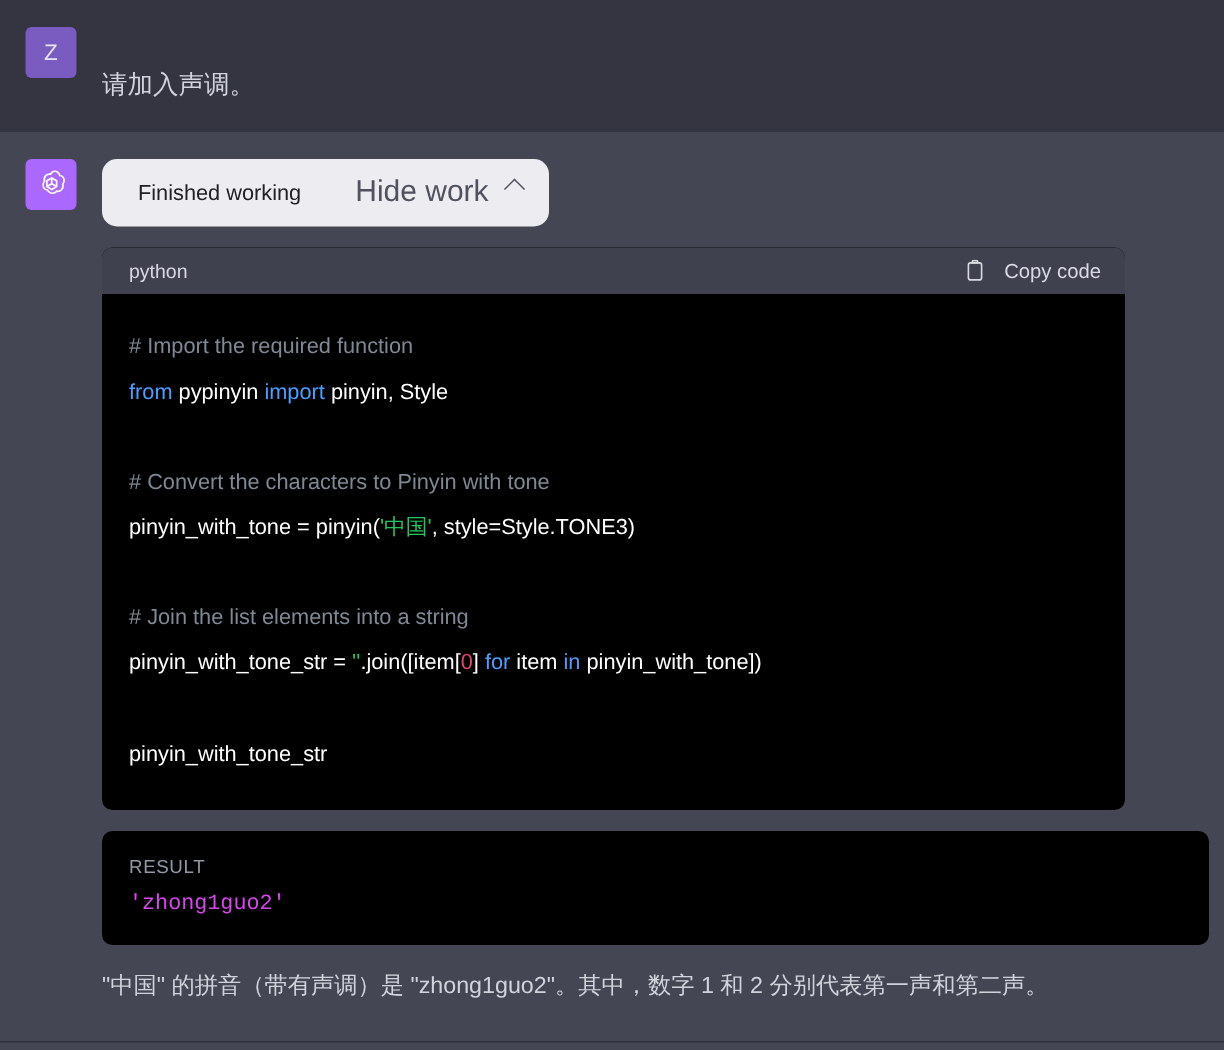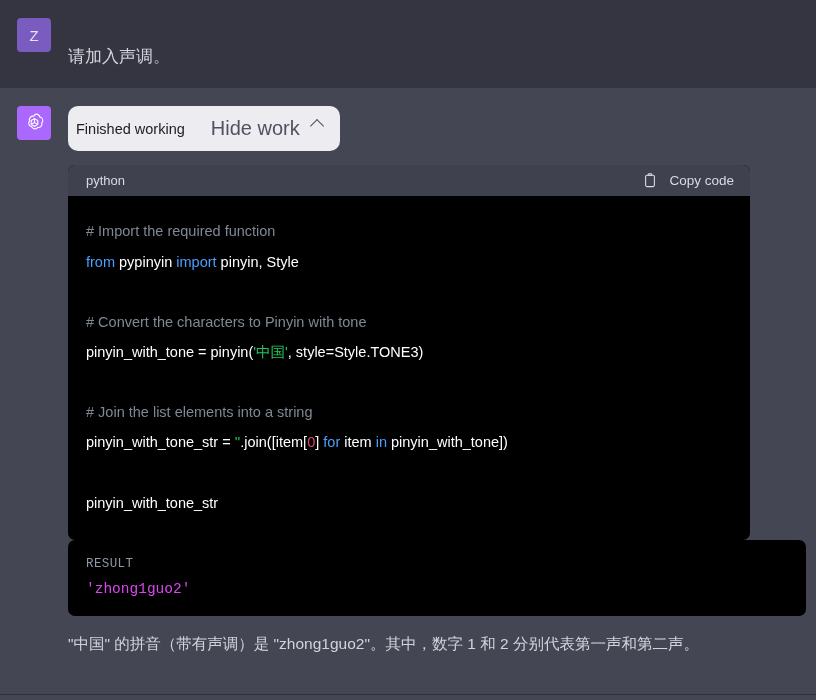--- a/index.html
+++ b/index.html
@@ -33,42 +33,42 @@
   .msg-body { flex: 1 1 auto; padding-right: 10px; }
 
   .user-text {
     color: #d1d5db; font-size: 17px; line-height: 1.55;
     padding-top: 3px;
     margin-top: 23px;
   }
 
   
   .work-pill {
-    display: inline-flex; align-items: center; gap: 26px;
+    display: inline-flex; align-items: center; gap: 36px;
     background: #ececf1; border-radius: 10px;
-    padding: 11px 16px 11px 8px;
+    padding: 11px 16px 11px 24px;
     margin-bottom: 14px;
   }
   .work-pill .label { color: #202123; font-size: 14.5px; }
   .work-pill .toggle {
     display: inline-flex; gap: 11px;
     color: #50525f; font-size: 20px;
   }
   .chev { display: inline-block; width: 13px; height: 13px; position: relative; }
   .chev::before {
     content: ""; position: absolute; left: 1px; top: 4px;
     width: 9px; height: 9px;
     border-left: 1.8px solid #50525f; border-top: 1.8px solid #50525f;
     transform: rotate(45deg);
   }
 
   
   .code-block {
     background: #000; border-radius: 7px; overflow: hidden;
-    width: 682px;
+    margin-bottom: 14px; width: 682px;
   }
   .code-head {
     background: #40414f; display: flex; align-items: center;
     justify-content: space-between;
     padding: 8px 16px 8px 18px;
   }
   .code-lang { color: #d9d9e3; font-size: 13px; }
   .copy-btn {
     display: inline-flex; align-items: center; gap: 12px;
     color: #d9d9e3; font-size: 13.5px;
@@ -88,21 +88,20 @@
   .tok-pln { color: #ffffff; }
 
   
   .result-block {
     background: #000; border-radius: 7px; width: 738px;
     padding: 17px 18px 19px 18px; margin-bottom: 16px;
   }
   .result-label {
     color: #8f98a6; font-size: 12.5px; letter-spacing: .4px;
     margin-bottom: 10px;
-    font-family: Liberation Mono, monospace;
   }
   .result-value {
     color: #d946ef;
     font-family: "Liberation Mono", "DejaVu Sans Mono", monospace;
     font-size: 14.5px;
   }
 
   
   .final-text {
     color: #d1d5db; font-size: 15.5px; line-height: 1.6;

